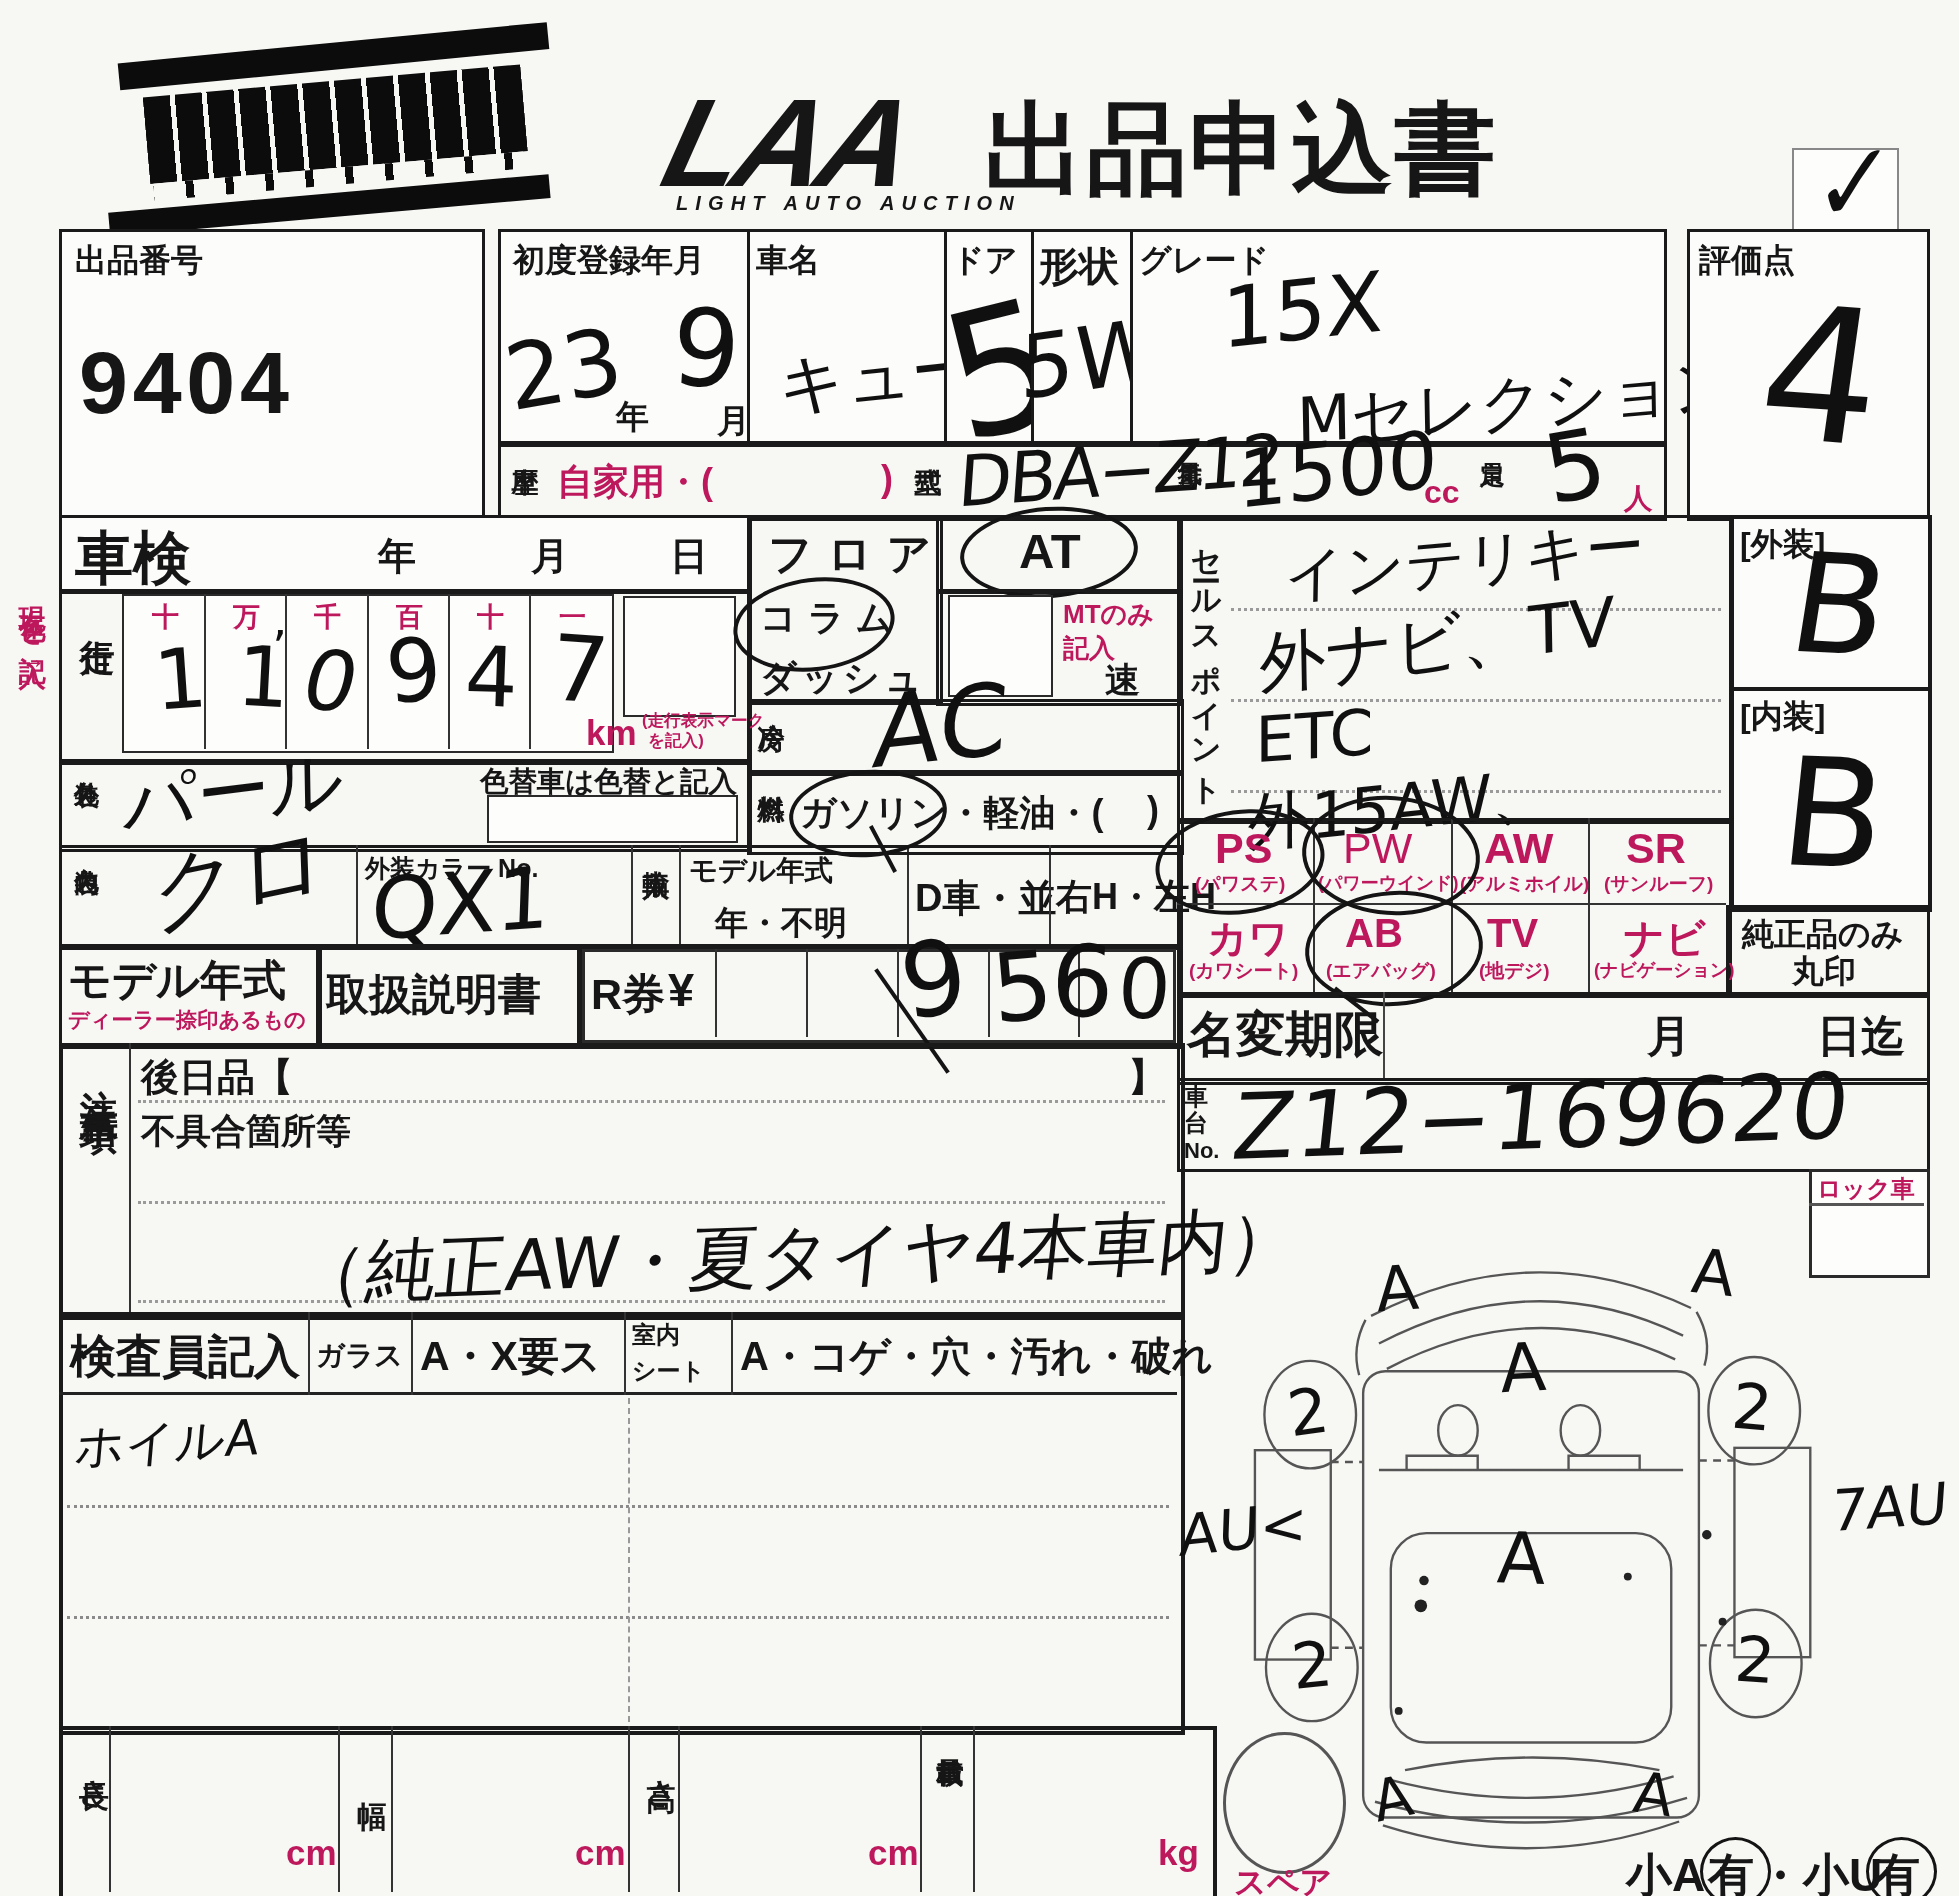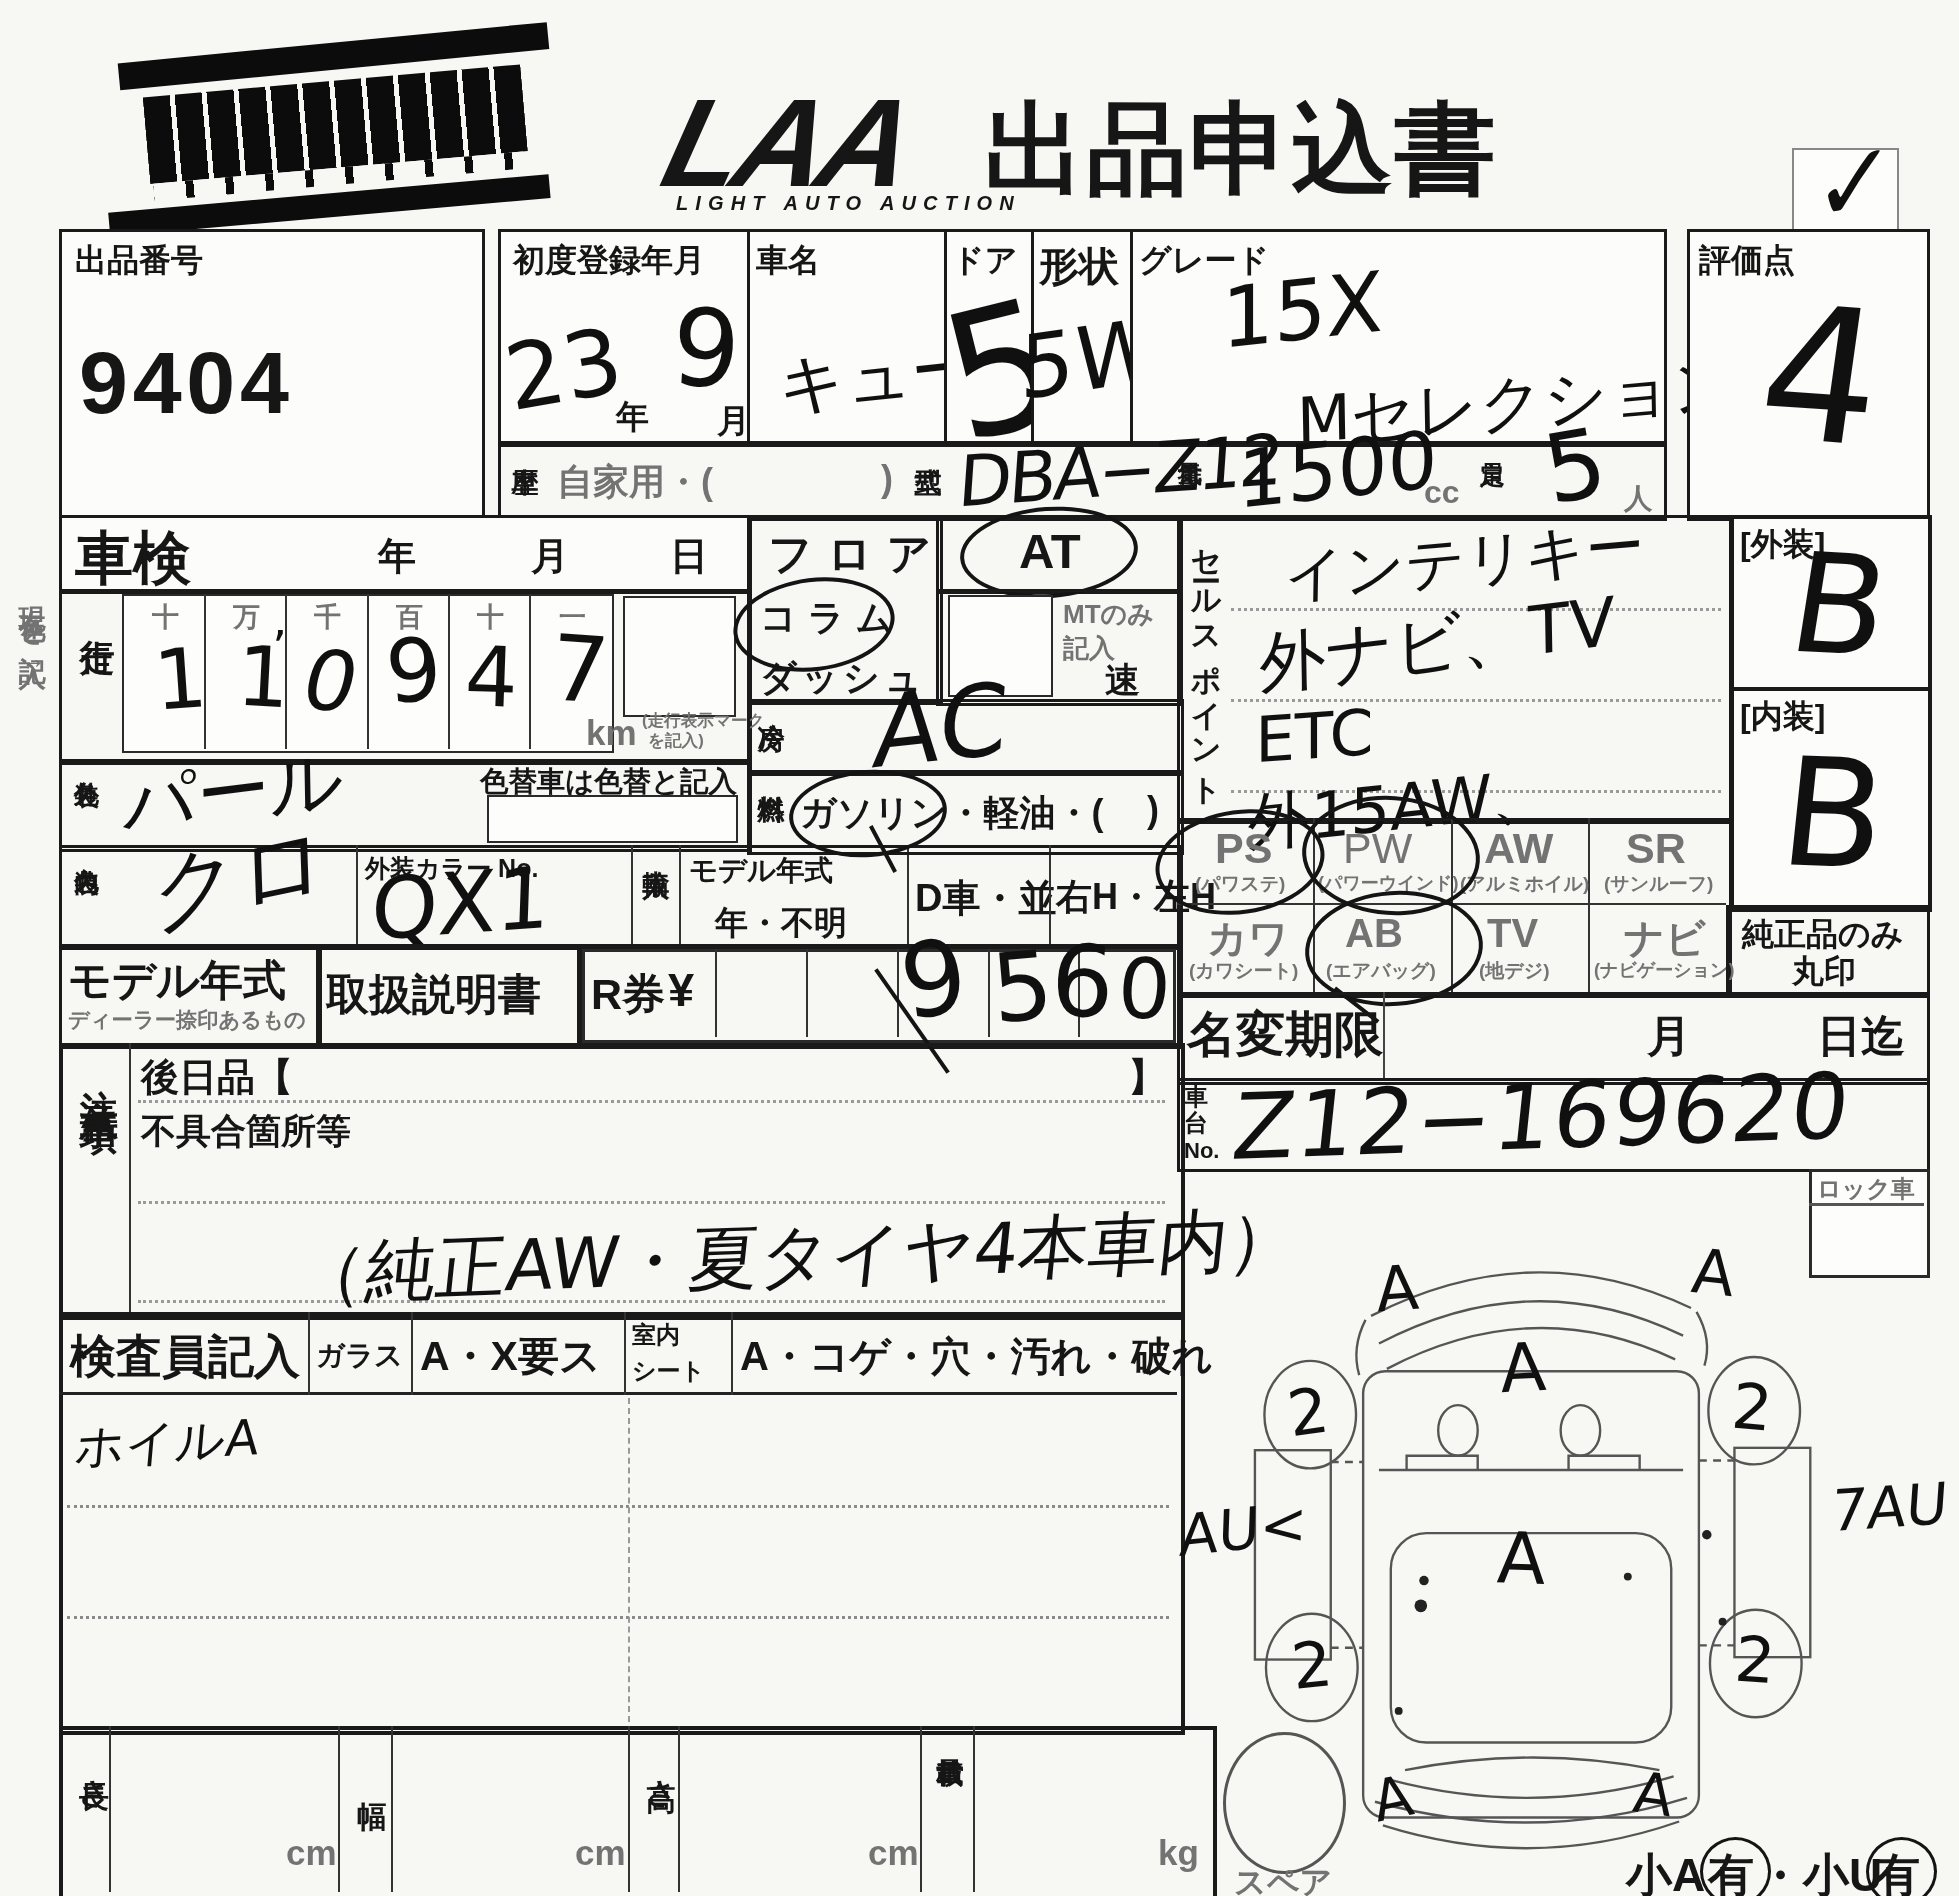--- a/index.html
+++ b/index.html
@@ -3,21 +3,21 @@
 <meta charset="utf-8">
 <style>
   html,body{margin:0;padding:0;background:#e8e8e6;}
   .sheet{position:relative;width:1959px;height:1896px;background:#f7f7f4;
          font-family:"Liberation Sans",sans-serif;color:#1a1a1a;overflow:hidden;}
   .abs{position:absolute;}
   .cell{position:absolute;border:3.2px solid #1a1a1a;background:#fcfcfa;}
   .cellt{position:absolute;border:2.4px solid #2a2a2a;background:#fdfdfb;}
   .nobg{background:transparent;}
   .pl{position:absolute;font-weight:bold;color:#161616;white-space:nowrap;}
-  .pn{position:absolute;font-weight:normal;color:#737373;white-space:nowrap;}
+  .pn{position:absolute;font-weight:normal;color:#be185d;white-space:nowrap;}
   .hw{position:absolute;font-family:"DejaVu Sans",sans-serif;color:#101010;white-space:nowrap;line-height:1;}
   .vt{writing-mode:vertical-rl;text-orientation:upright;}
   .hc{position:absolute;border:4.7px solid #141414;border-radius:50%;background:transparent;}
   .dot{position:absolute;border-top:3.2px dotted #8a8a8a;height:0;}
   .dotf{position:absolute;border-top:3.2px dotted #9a9a9a;height:0;}
   .dshv{position:absolute;border-left:2.4px dashed #999;width:0;}
   .bar{position:absolute;background:#0c0c0c;}
   .stripes{position:absolute;background:repeating-linear-gradient(90deg,#0c0c0c 0 27px,#f7f7f4 27px 32px);}
   svg{position:absolute;overflow:visible;}
 </style>

